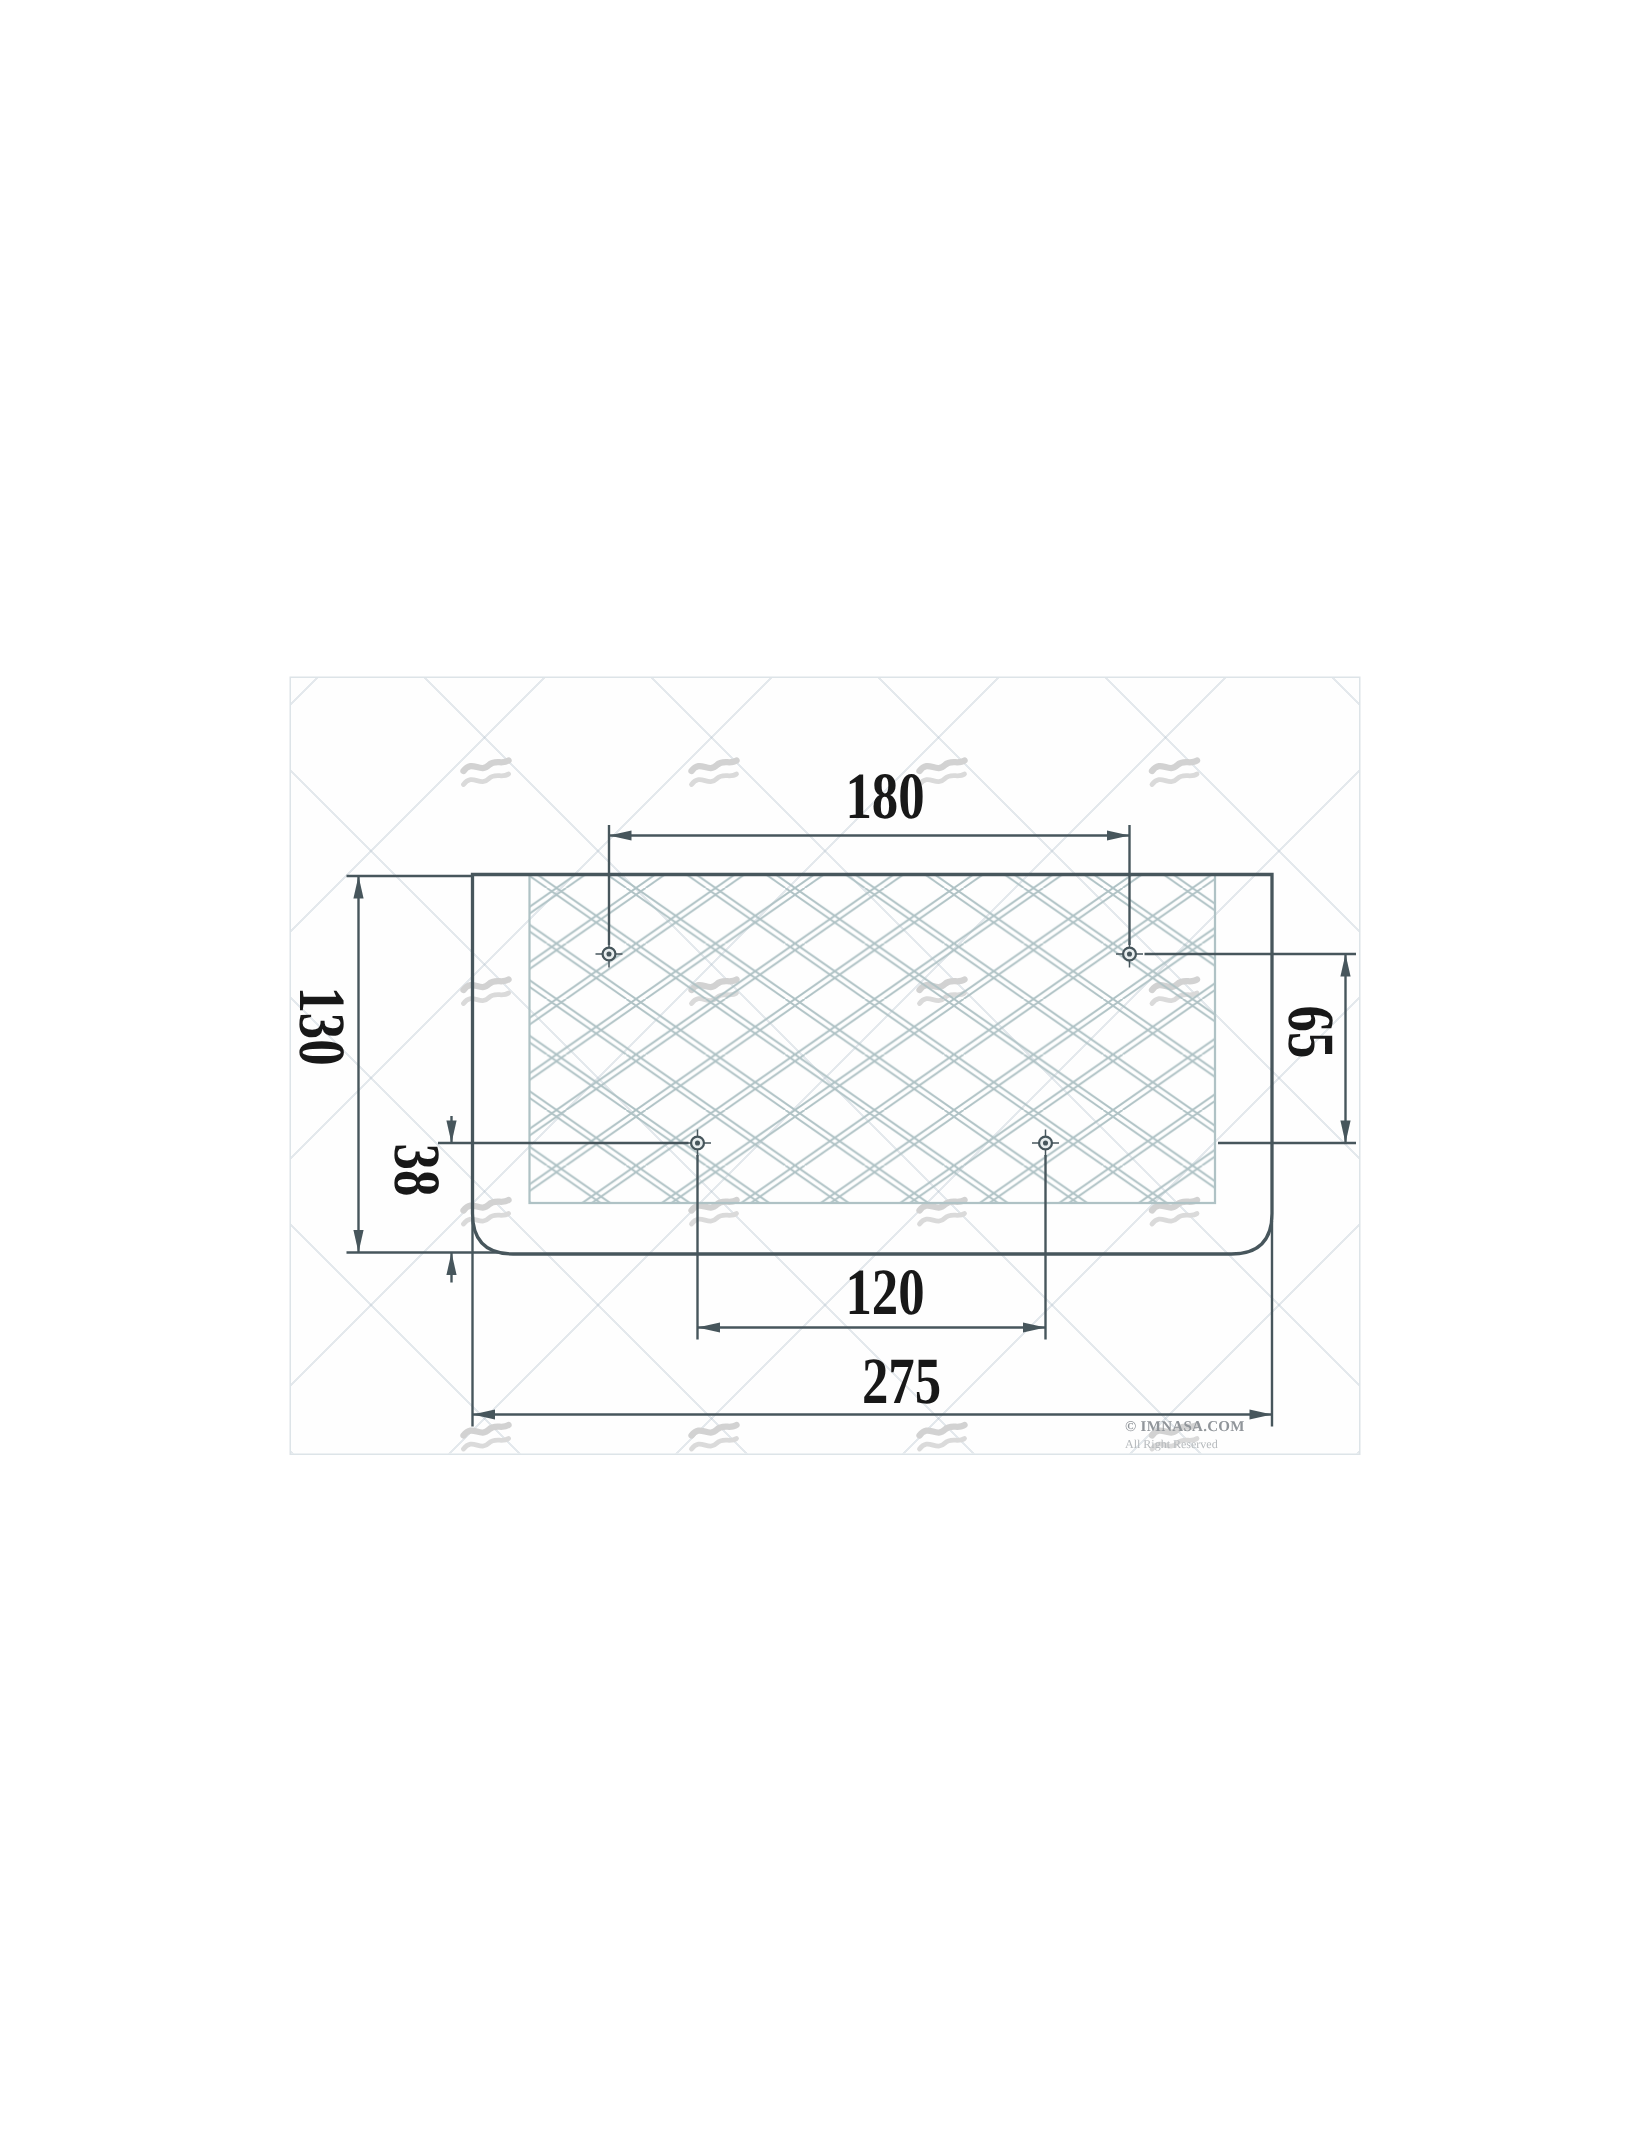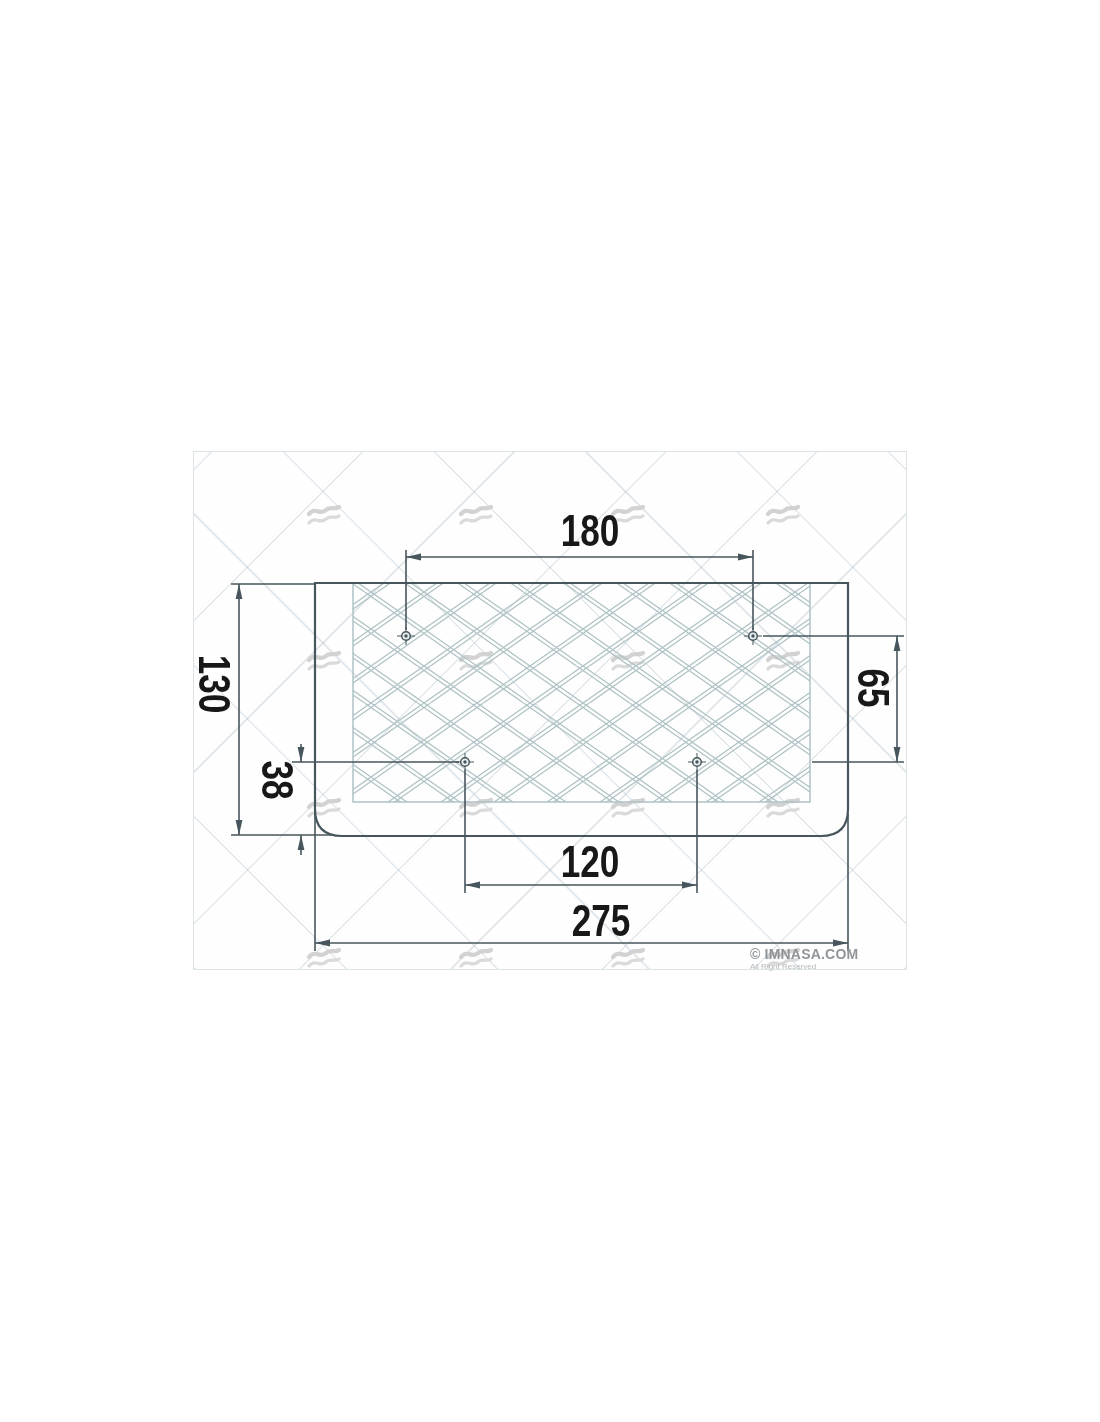--- a/index.html
+++ b/index.html
@@ -1,31 +1,31 @@
 <!DOCTYPE html>
 <html><head>
 <meta charset="utf-8">
 <style>
   html,body{margin:0;padding:0;background:#ffffff;}
   .canvas{position:relative;width:1100px;height:1062px;background:#ffffff;overflow:hidden;
-          font-family:Liberation Sans, sans-serif;}
+          font-family:Liberation Serif, serif;}
   
   .area{position:absolute;left:193px;top:451px;width:714px;height:519px;
         box-sizing:border-box;border:1px solid #dde4e8;background-color:#fefefe;
         background-image:
           repeating-linear-gradient(45deg,  rgba(168,184,197,0.30) 0 1.5px, transparent 1.5px 107px),
           repeating-linear-gradient(-45deg, rgba(168,184,197,0.30) 0 1.5px, transparent 1.5px 107px);}
   .wm-layer{position:absolute;left:0;top:0;width:100%;height:100%;}
   .wm-layer svg{position:absolute;}
   svg.draw{position:absolute;left:0;top:0;}
   .dim-label{position:absolute;font-weight:700;font-size:44px;color:#181818;
              transform:translate(-50%,-50%) rotate(var(--r,0deg)) scale(0.8,1);
              white-space:nowrap;line-height:1;}
   .copyright{position:absolute;left:750px;top:946px;line-height:1.15;}
-  .copyright .l1{font-size:14px;font-weight:700;color:#90959a;letter-spacing:0.2px;}
+  .copyright .l1{font-size:10px;font-weight:700;color:#90959a;letter-spacing:0.2px;}
   .copyright .l2{font-size:8px;font-weight:400;color:#b5b9bc;}
 </style>
 </head>
 <body>
 
 <div class="canvas">
 
   <div class="area">
     <div class="wm-layer" id="wm-layer">
         <svg width="36" height="24" viewBox="0 0 36 24" style="left: 112px; top: 52px;">

